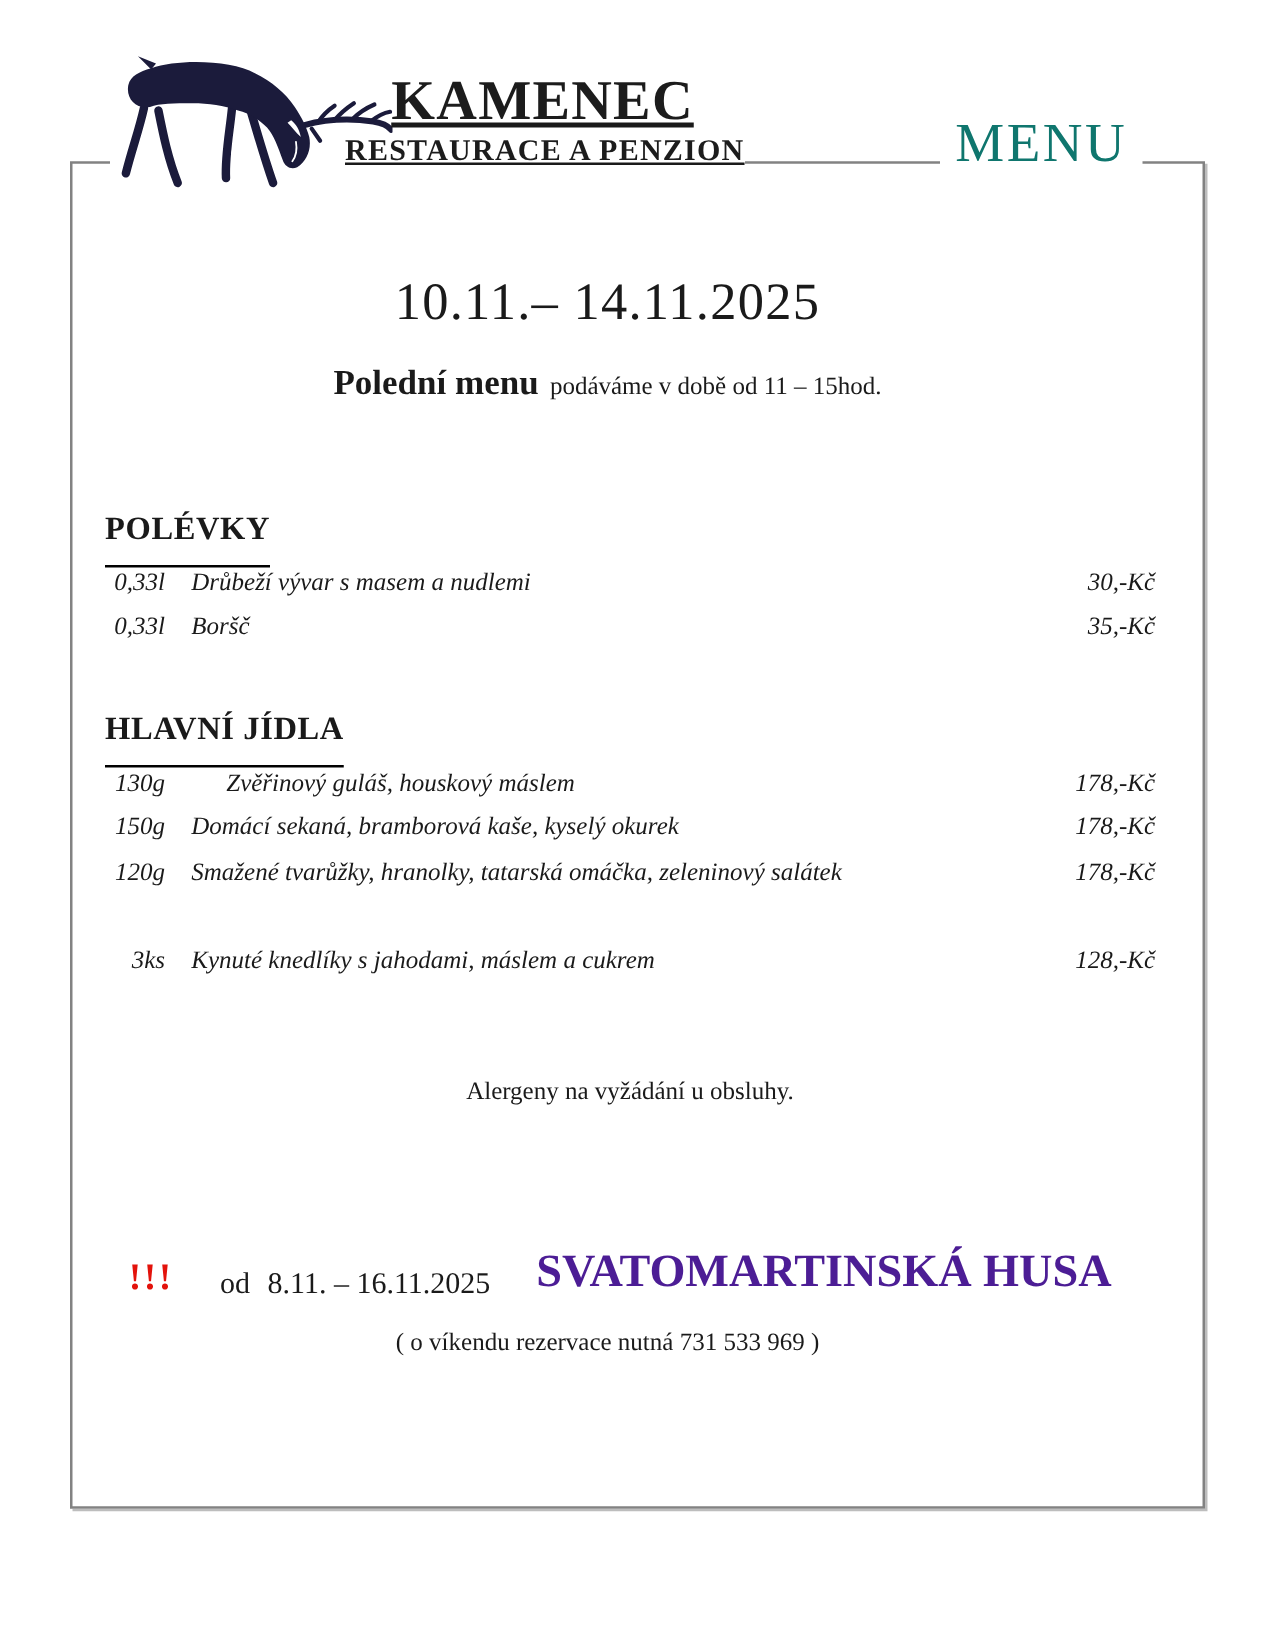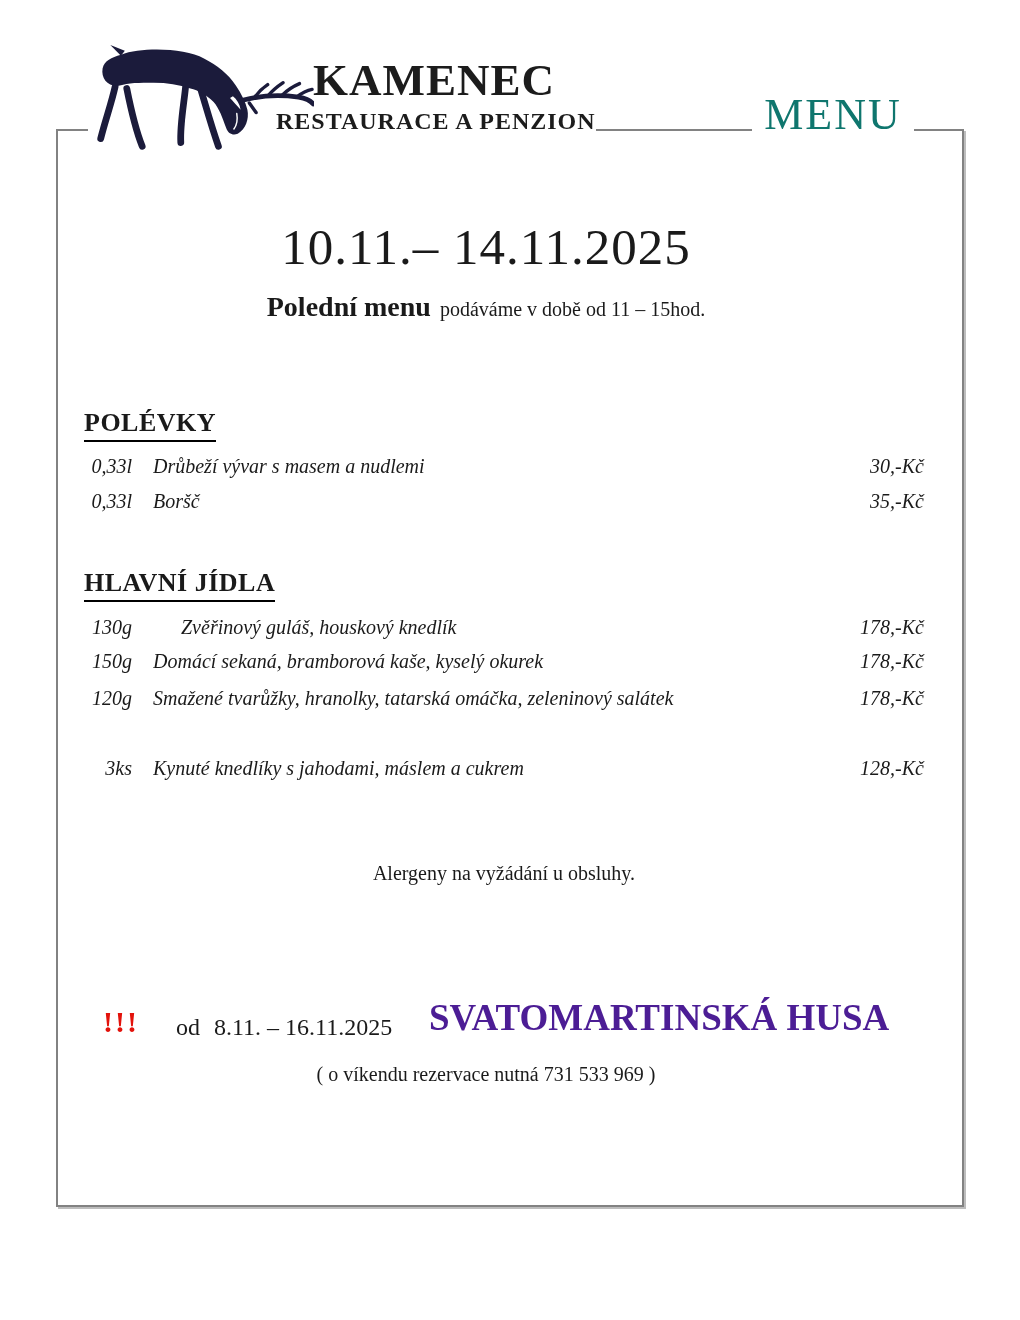--- a/index.html
+++ b/index.html
@@ -17,50 +17,50 @@
     position:absolute; left:56px; top:129px; width:908px; height:1078px;
     border:2px solid #828282;
     box-shadow:2px 2px 0 0 #bdbdbd;
   }
   
   .logo-block {
     position:absolute; left:88px; top:36px; width:508px; height:128px;
     background:#ffffff;
   }
   .deer-svg { position:absolute; left:4px; top:4px; }
-  .brand-text { position:absolute; left:188px; top:22px; width:316px; text-align:center; }
+  .brand-text { position:absolute; left:188px; top:22px; width:316px; text-align:center;text-decoration:underline; }
   .brand-name {
     font-size:45px; font-weight:bold; letter-spacing:1px; line-height:1.0;
     color:#1c1c1c; white-space:nowrap;
   }
   .brand-sub {
     font-size:24px; font-weight:bold; letter-spacing:1px; margin-top:5px;
     color:#1c1c1c; white-space:nowrap;
   }
   
   .menu-label {
     position:absolute; left:752px; top:84px; width:162px; height:60px;
     background:#ffffff;
     display:flex; align-items:center; justify-content:center;
     font-size:44px; letter-spacing:2px; color:#0f766e;
   }
   
   .centered { position:absolute; left:56px; width:860px; text-align:center; }
-  .date-range { top:218px; font-size:51px; letter-spacing:1px; }
+  .date-range { top:218px; font-size:42px; letter-spacing:1px; }
   .intro { top:291px; font-size:20px; }
   .intro-bold { font-size:28px; font-weight:bold; }
   .intro-rest { margin-left:9px; }
   .allergen { top:862px; font-size:20px;padding-left:36px; }
   .reservation { top:1063px; font-size:20px; }
   
   .section-title {
     position:absolute; left:84px;
     font-size:26px; font-weight:bold; letter-spacing:0.5px;
   }
-  .section-title > span { display:inline-block; border-bottom:2.5px solid #000; padding-bottom:2px; }
+  .section-title > span { display:inline-block; border-bottom:2.5px solid #000; padding-bottom:14px; }
   .st-soups  { top:408px; }
   .st-mains  { top:568px; }
   
   .row {
     position:absolute; left:84px; width:840px;
     display:flex; align-items:baseline;
     font-size:20px; white-space:nowrap;font-style:italic;
   }
   .qty { flex:none; width:48px; text-align:right; }
   .dish { flex:1 1 auto; margin-left:21px; text-align:left; overflow:hidden; }
@@ -158,21 +158,21 @@
       <span class="dish">Boršč</span>
       <span class="price">35,-Kč</span>
     </div>
 
     <h2 class="section-title st-mains">
       <span>HLAVNÍ JÍDLA</span>
     </h2>
 
     <div class="row r3">
       <span class="qty">130g</span>
-      <span class="dish">Zvěřinový guláš, houskový knedlík</span>
+      <span class="dish">Zvěřinový guláš, houskový máslem</span>
       <span class="price">178,-Kč</span>
     </div>
     <div class="row r4">
       <span class="qty">150g</span>
       <span class="dish">Domácí sekaná, bramborová kaše, kyselý okurek</span>
       <span class="price">178,-Kč</span>
     </div>
     <div class="row r5">
       <span class="qty">120g</span>
       <span class="dish">Smažené tvarůžky, hranolky, tatarská omáčka, zeleninový salátek</span>

